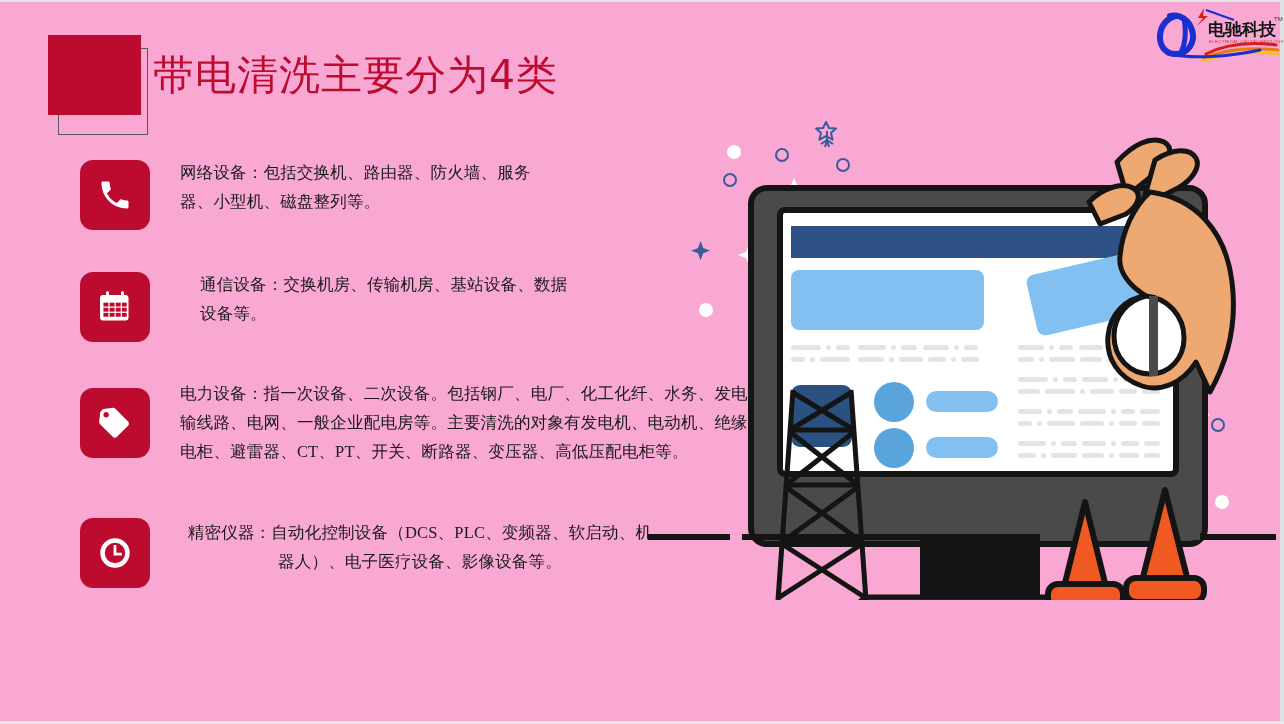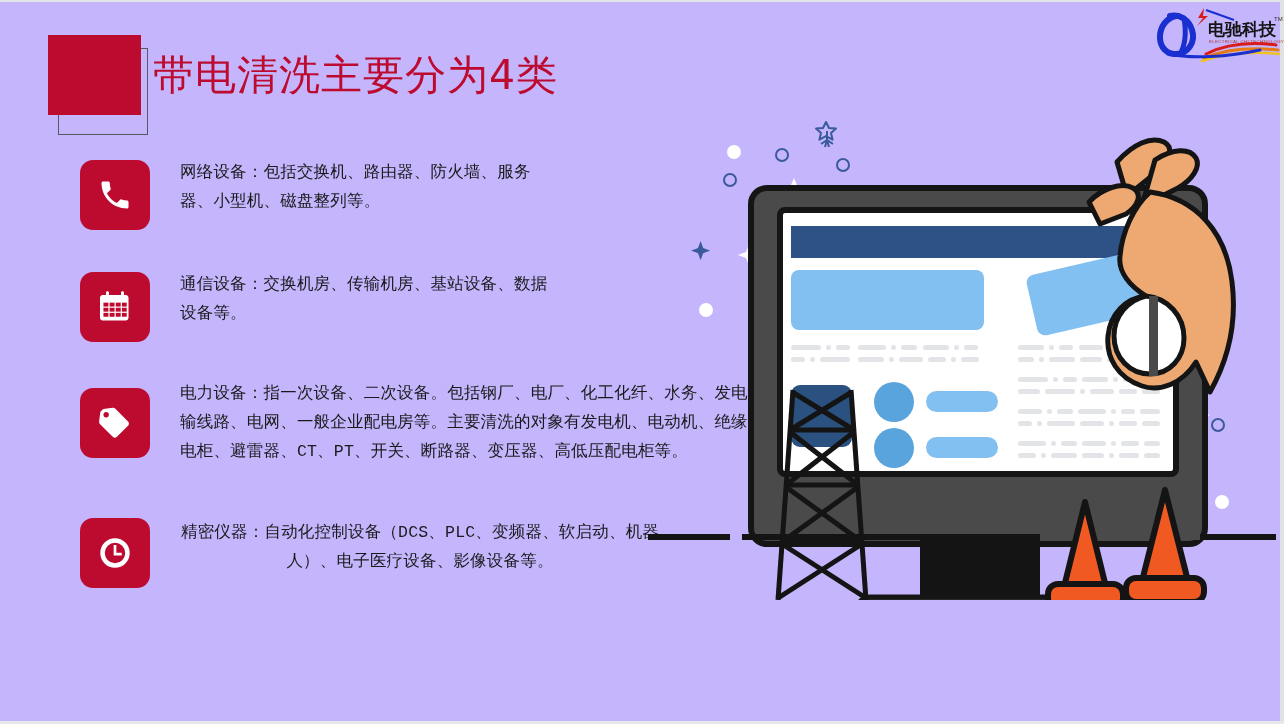--- a/index.html
+++ b/index.html
@@ -12,21 +12,21 @@
     background: #f2f4f6;
     font-family: "Liberation Sans", "DejaVu Sans", sans-serif;
     overflow: hidden;
     position: relative;
   }
   .slide {
     position: absolute;
     left: 0; top: 0;
     width: 1284px;
     height: 724px;
-    background: #c4b5fd;
+    background: #f9a8d4;
     overflow: hidden;
   }
   
   .edge-top {
     position: absolute;
     left: 0; top: 0;
     width: 1284px; height: 2px;
     background: #e2e5e8;
   }
   .edge-right {
@@ -109,27 +109,27 @@
     justify-content: center;
   }
   .badge svg { display: block; }
   .btext {
     position: absolute;
     left: 100px;
     top: -2px;
     font-size: 16.5px;
     line-height: 29px;
     color: #1a1a1a;
-    font-family: Liberation Mono, monospace;
+    font-family: Liberation Serif, serif;
     letter-spacing: 0.2px;
   }
   .b1 { top: 160px; }
   .b1 .btext { width: 380px; }
   .b2 { top: 272px; }
-  .b2 .btext { width: 380px; }
+  .b2 .btext { width: 380px; margin-left: 20px; }
   .b3 { top: 388px; }
   .b3 .btext { width: 630px; top: -9px; }
   .b4 { top: 518px; }
   .b4 .btext { width: 480px; top: 0px; text-align: center; }
   .b3 .badge { top: 0px; }
   
   .illus {
     position: absolute;
     left: 630px;
     top: 100px;

